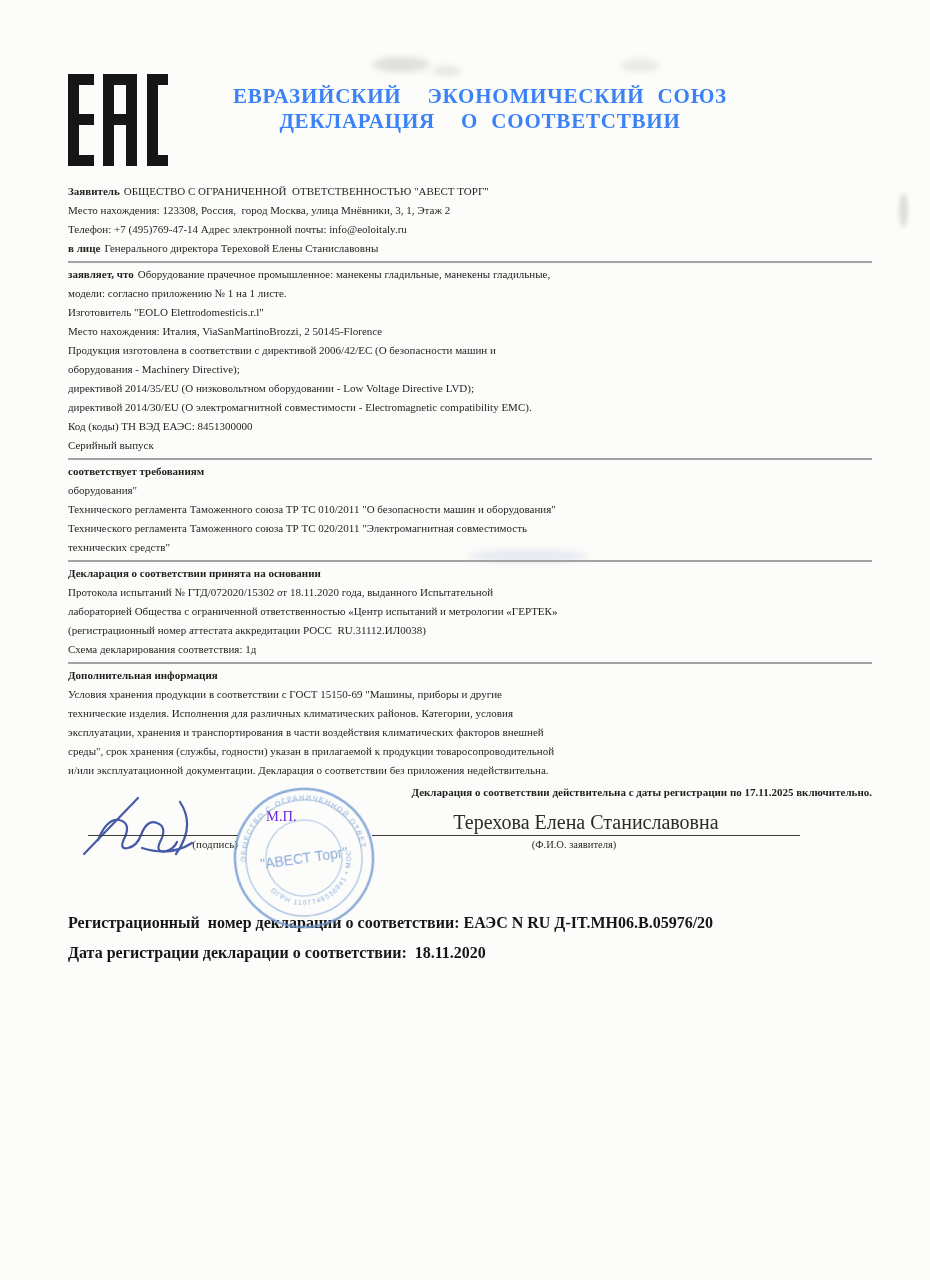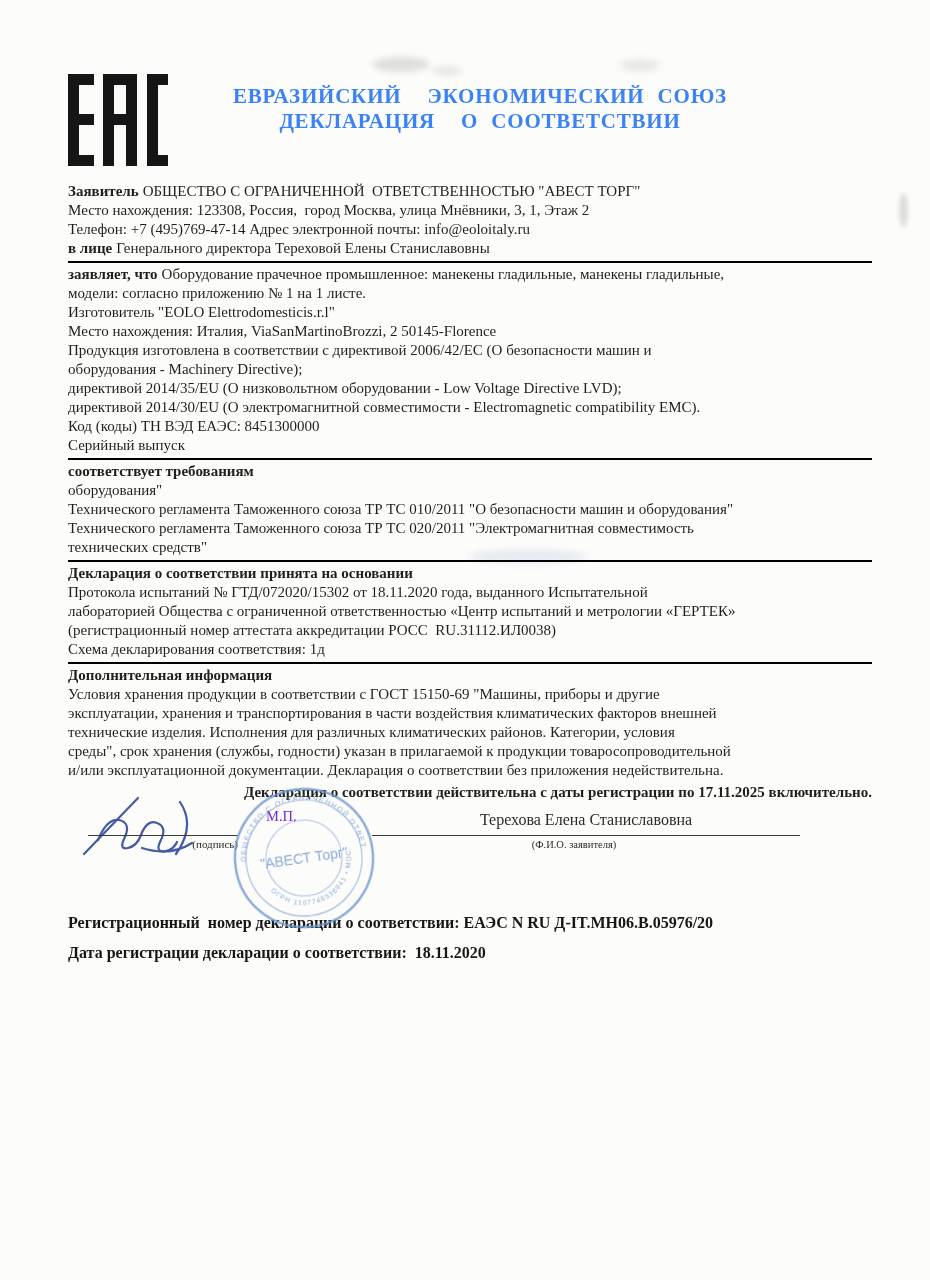--- a/index.html
+++ b/index.html
@@ -14,32 +14,32 @@
   
   .hdr{display:flex; align-items:flex-start; margin-bottom:10px; height:96px;}
   .eac{width:100px; height:92px; flex:0 0 100px;}
   .titles{flex:1; text-align:center; padding-top:10px; margin-right:80px;}
   .t1,.t2{
     font-weight:bold; font-size:21px; line-height:25px;
     letter-spacing:0.8px; word-spacing:7px; color:#3b82f6;
   }
   
   .sec{padding:2px 0 3px 0;}
-  .sec.rule{border-top:2px solid #000000;}
-  .tl{font-size:15px; line-height:19px; white-space:nowrap;}
+  .sec.rule{border-top:2px solid #a3a3a3;}
+  .tl{font-size:11px; line-height:19px; white-space:nowrap;}
   .b{font-weight:bold;}
   .lead{font-weight:bold; padding-right:4px;}
   .validity{text-align:right;}
   
   .sigzone{position:relative; height:84px; overflow:visible;}
   .sig-line{position:absolute; left:20px; top:33px; width:150px; border-bottom:1.5px solid #3c3c3a; height:0;}
   .sig-cap{position:absolute; left:20px; top:36px; width:150px; text-align:right; font-size:11px; color:#2a2a28;}
   .mp{position:absolute; left:198px; top:6px; font-size:14.5px; color:#6d28d9;}
   .fio-line{position:absolute; left:304px; top:33px; width:428px; border-bottom:1.5px solid #3c3c3a; height:0;}
-  .fio-name{position:absolute; left:304px; top:9px; width:428px; text-align:center; font-size:16px; color:#2b2b29;}
+  .fio-name{position:absolute; left:304px; top:9px; width:428px; text-align:center; font-size:20px; color:#2b2b29;}
   .fio-cap{position:absolute; left:292px; top:37px; width:428px; text-align:center; font-size:10.5px; color:#2a2a28;}
   .signature-svg{position:absolute; left:12px; top:-14px; pointer-events:none;}
   .stamp{
     position:absolute; left:164px; top:-16px; width:144px; height:144px;
     opacity:0.8; filter:blur(0.4px); transform:rotate(-8deg); pointer-events:none;
   }
   
   .reg{margin-top:22px;}
   .reg .tl{font-size:16px; line-height:30px; font-weight:bold; color:#161616;}
   
@@ -117,22 +117,22 @@
       <div class="tl b">Декларация о соответствии принята на основании</div>
       <div class="tl">Протокола испытаний № ГТД/072020/15302 от 18.11.2020 года, выданного Испытательной</div>
       <div class="tl">лабораторией Общества с ограниченной ответственностью «Центр испытаний и метрологии «ГЕРТЕК»</div>
       <div class="tl">(регистрационный номер аттестата аккредитации РОСС&nbsp; RU.31112.ИЛ0038)</div>
       <div class="tl">Схема декларирования соответствия: 1д</div>
     </div>
 
     <div class="sec rule">
       <div class="tl b">Дополнительная информация</div>
       <div class="tl">Условия хранения продукции в соответствии с ГОСТ 15150-69 "Машины, приборы и другие</div>
+      <div class="tl">технические изделия. Исполнения для различных климатических районов. Категории, условия</div>
       <div class="tl">эксплуатации, хранения и транспортирования в части воздействия климатических факторов внешней</div>
-      <div class="tl">технические изделия. Исполнения для различных климатических районов. Категории, условия</div>
       <div class="tl">среды", срок хранения (службы, годности) указан в прилагаемой к продукции товаросопроводительной</div>
       <div class="tl">и/или эксплуатационной документации. Декларация о соответствии без приложения недействительна.</div>
     </div>
 
     <div class="tl b validity">Декларация о соответствии действительна с даты регистрации по 17.11.2025 включительно.</div>
 
     <div class="sigzone">
       <svg class="signature-svg" width="180" height="80" viewBox="0 0 180 80">
         <g fill="none" stroke="#32499c" stroke-width="2.2" stroke-linecap="round" opacity="0.9">
           <path d="M4,66 L58,10"></path>

